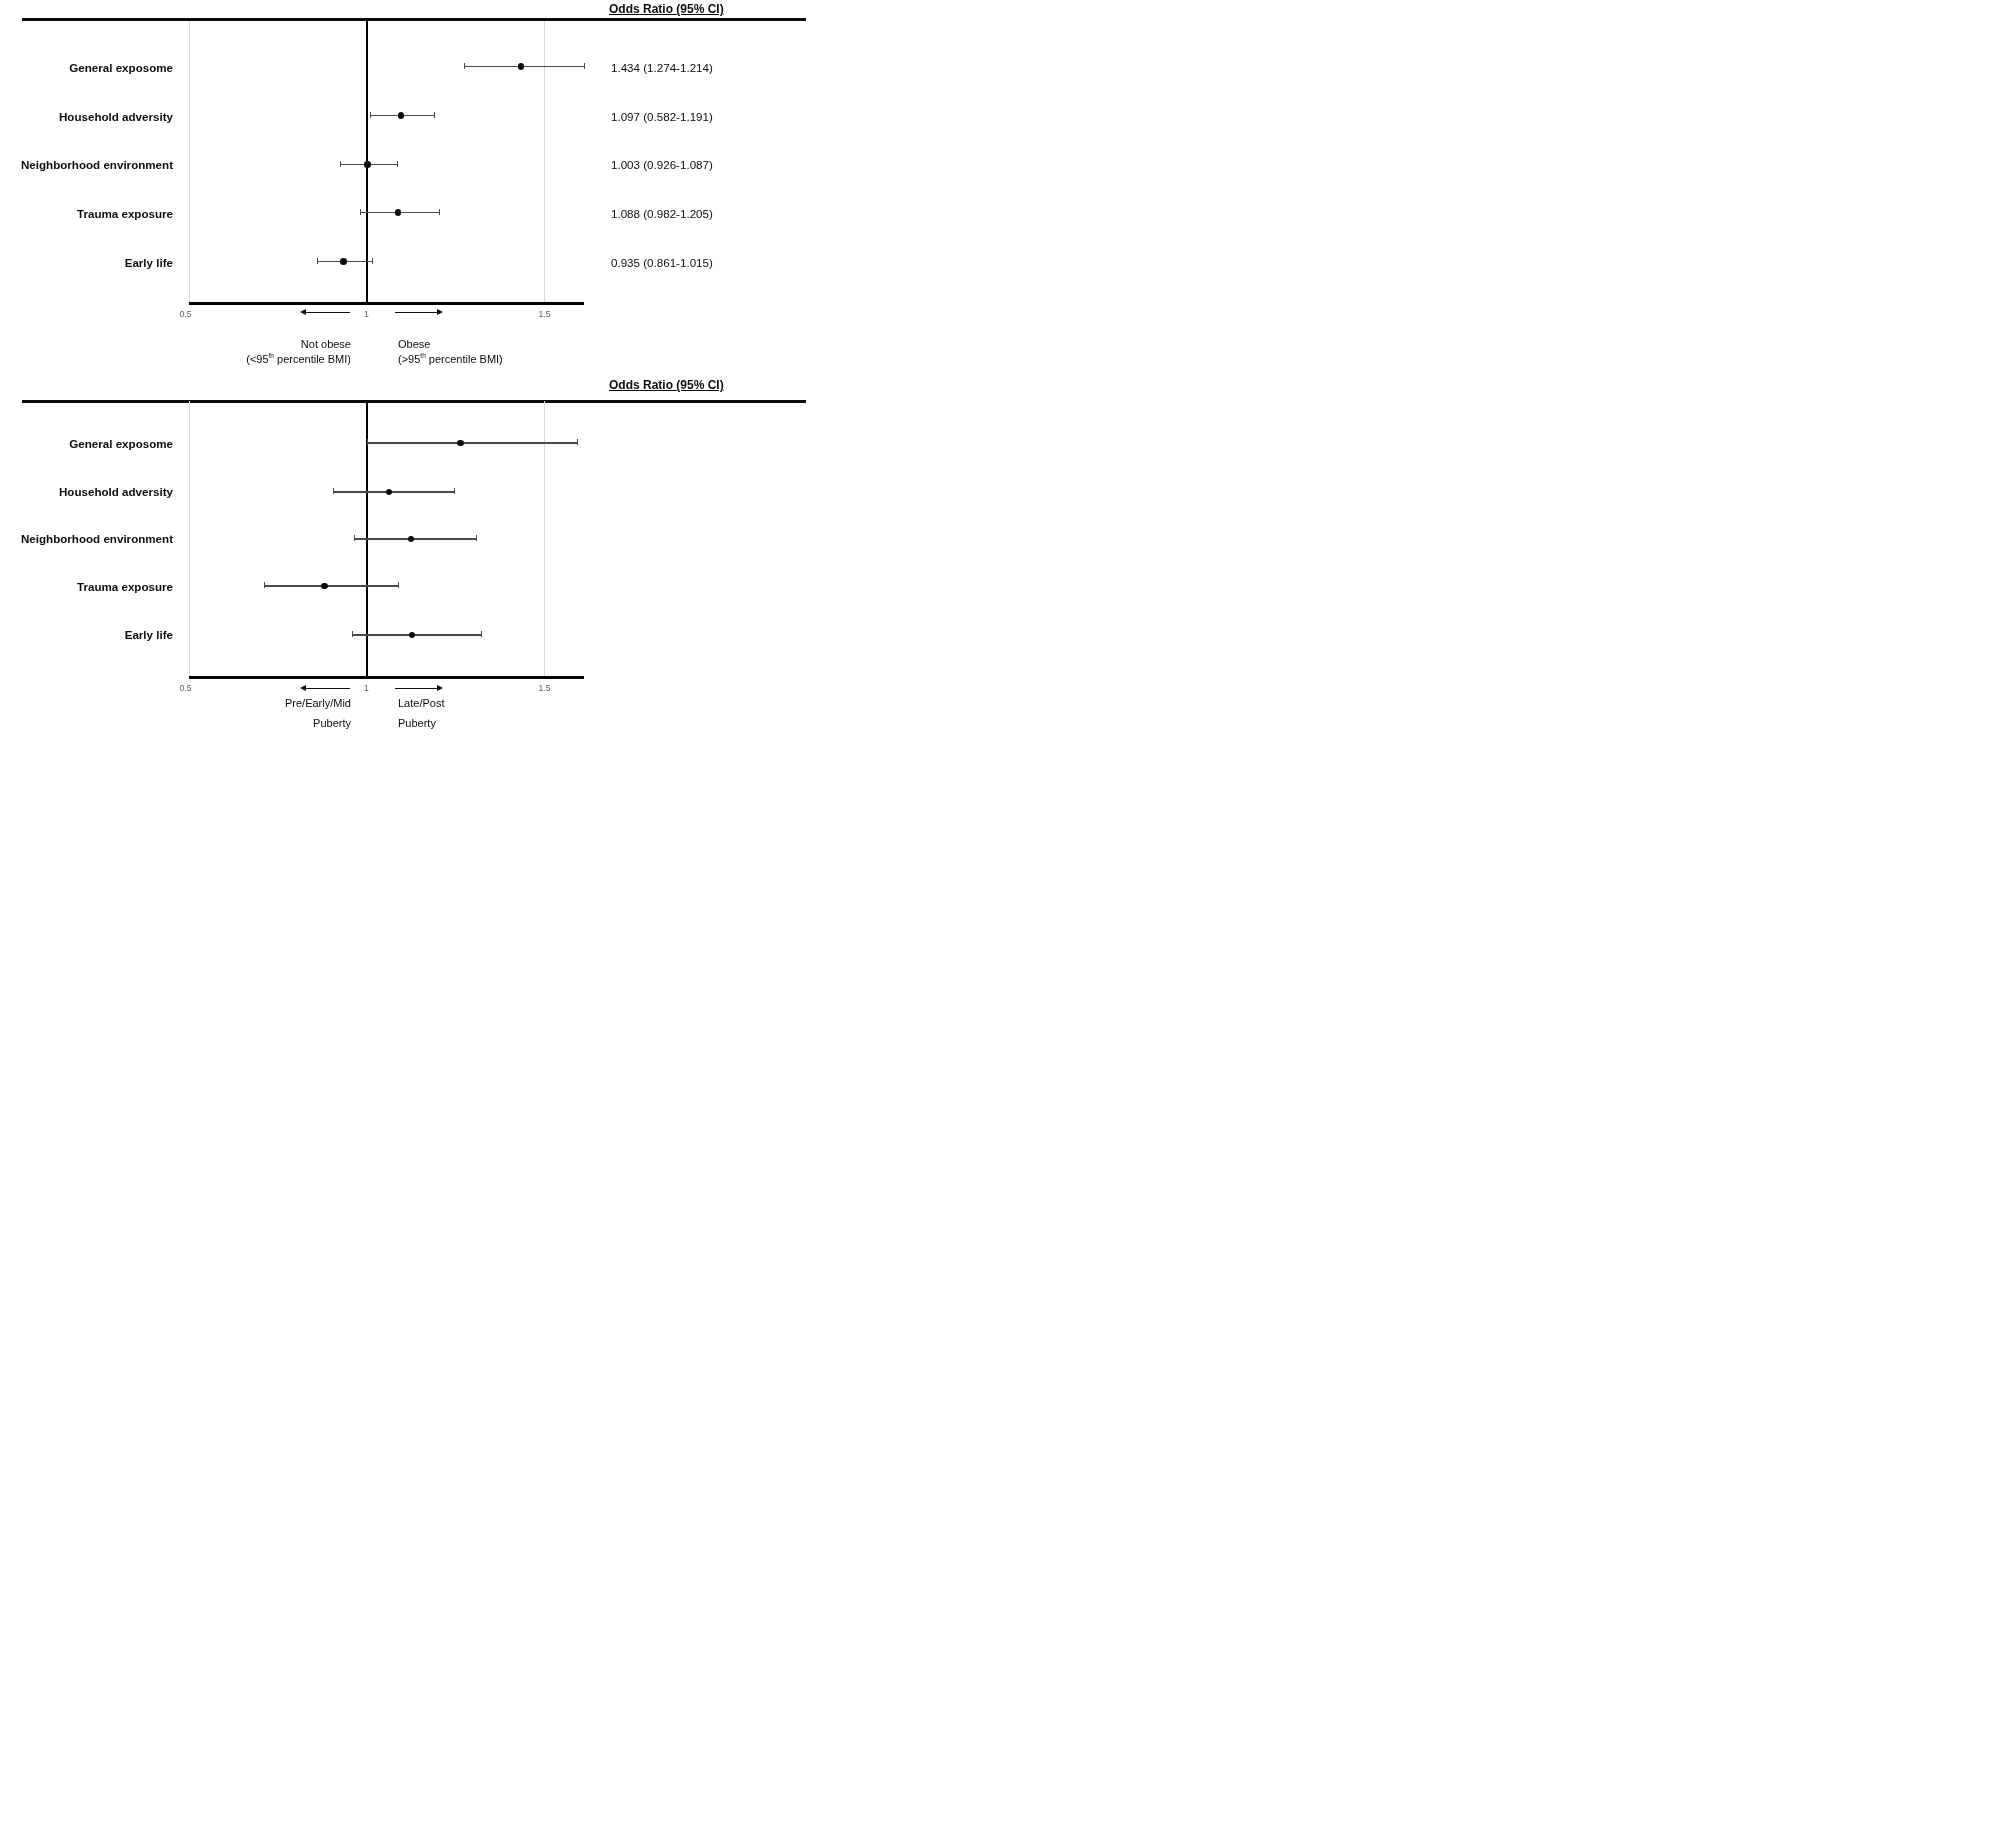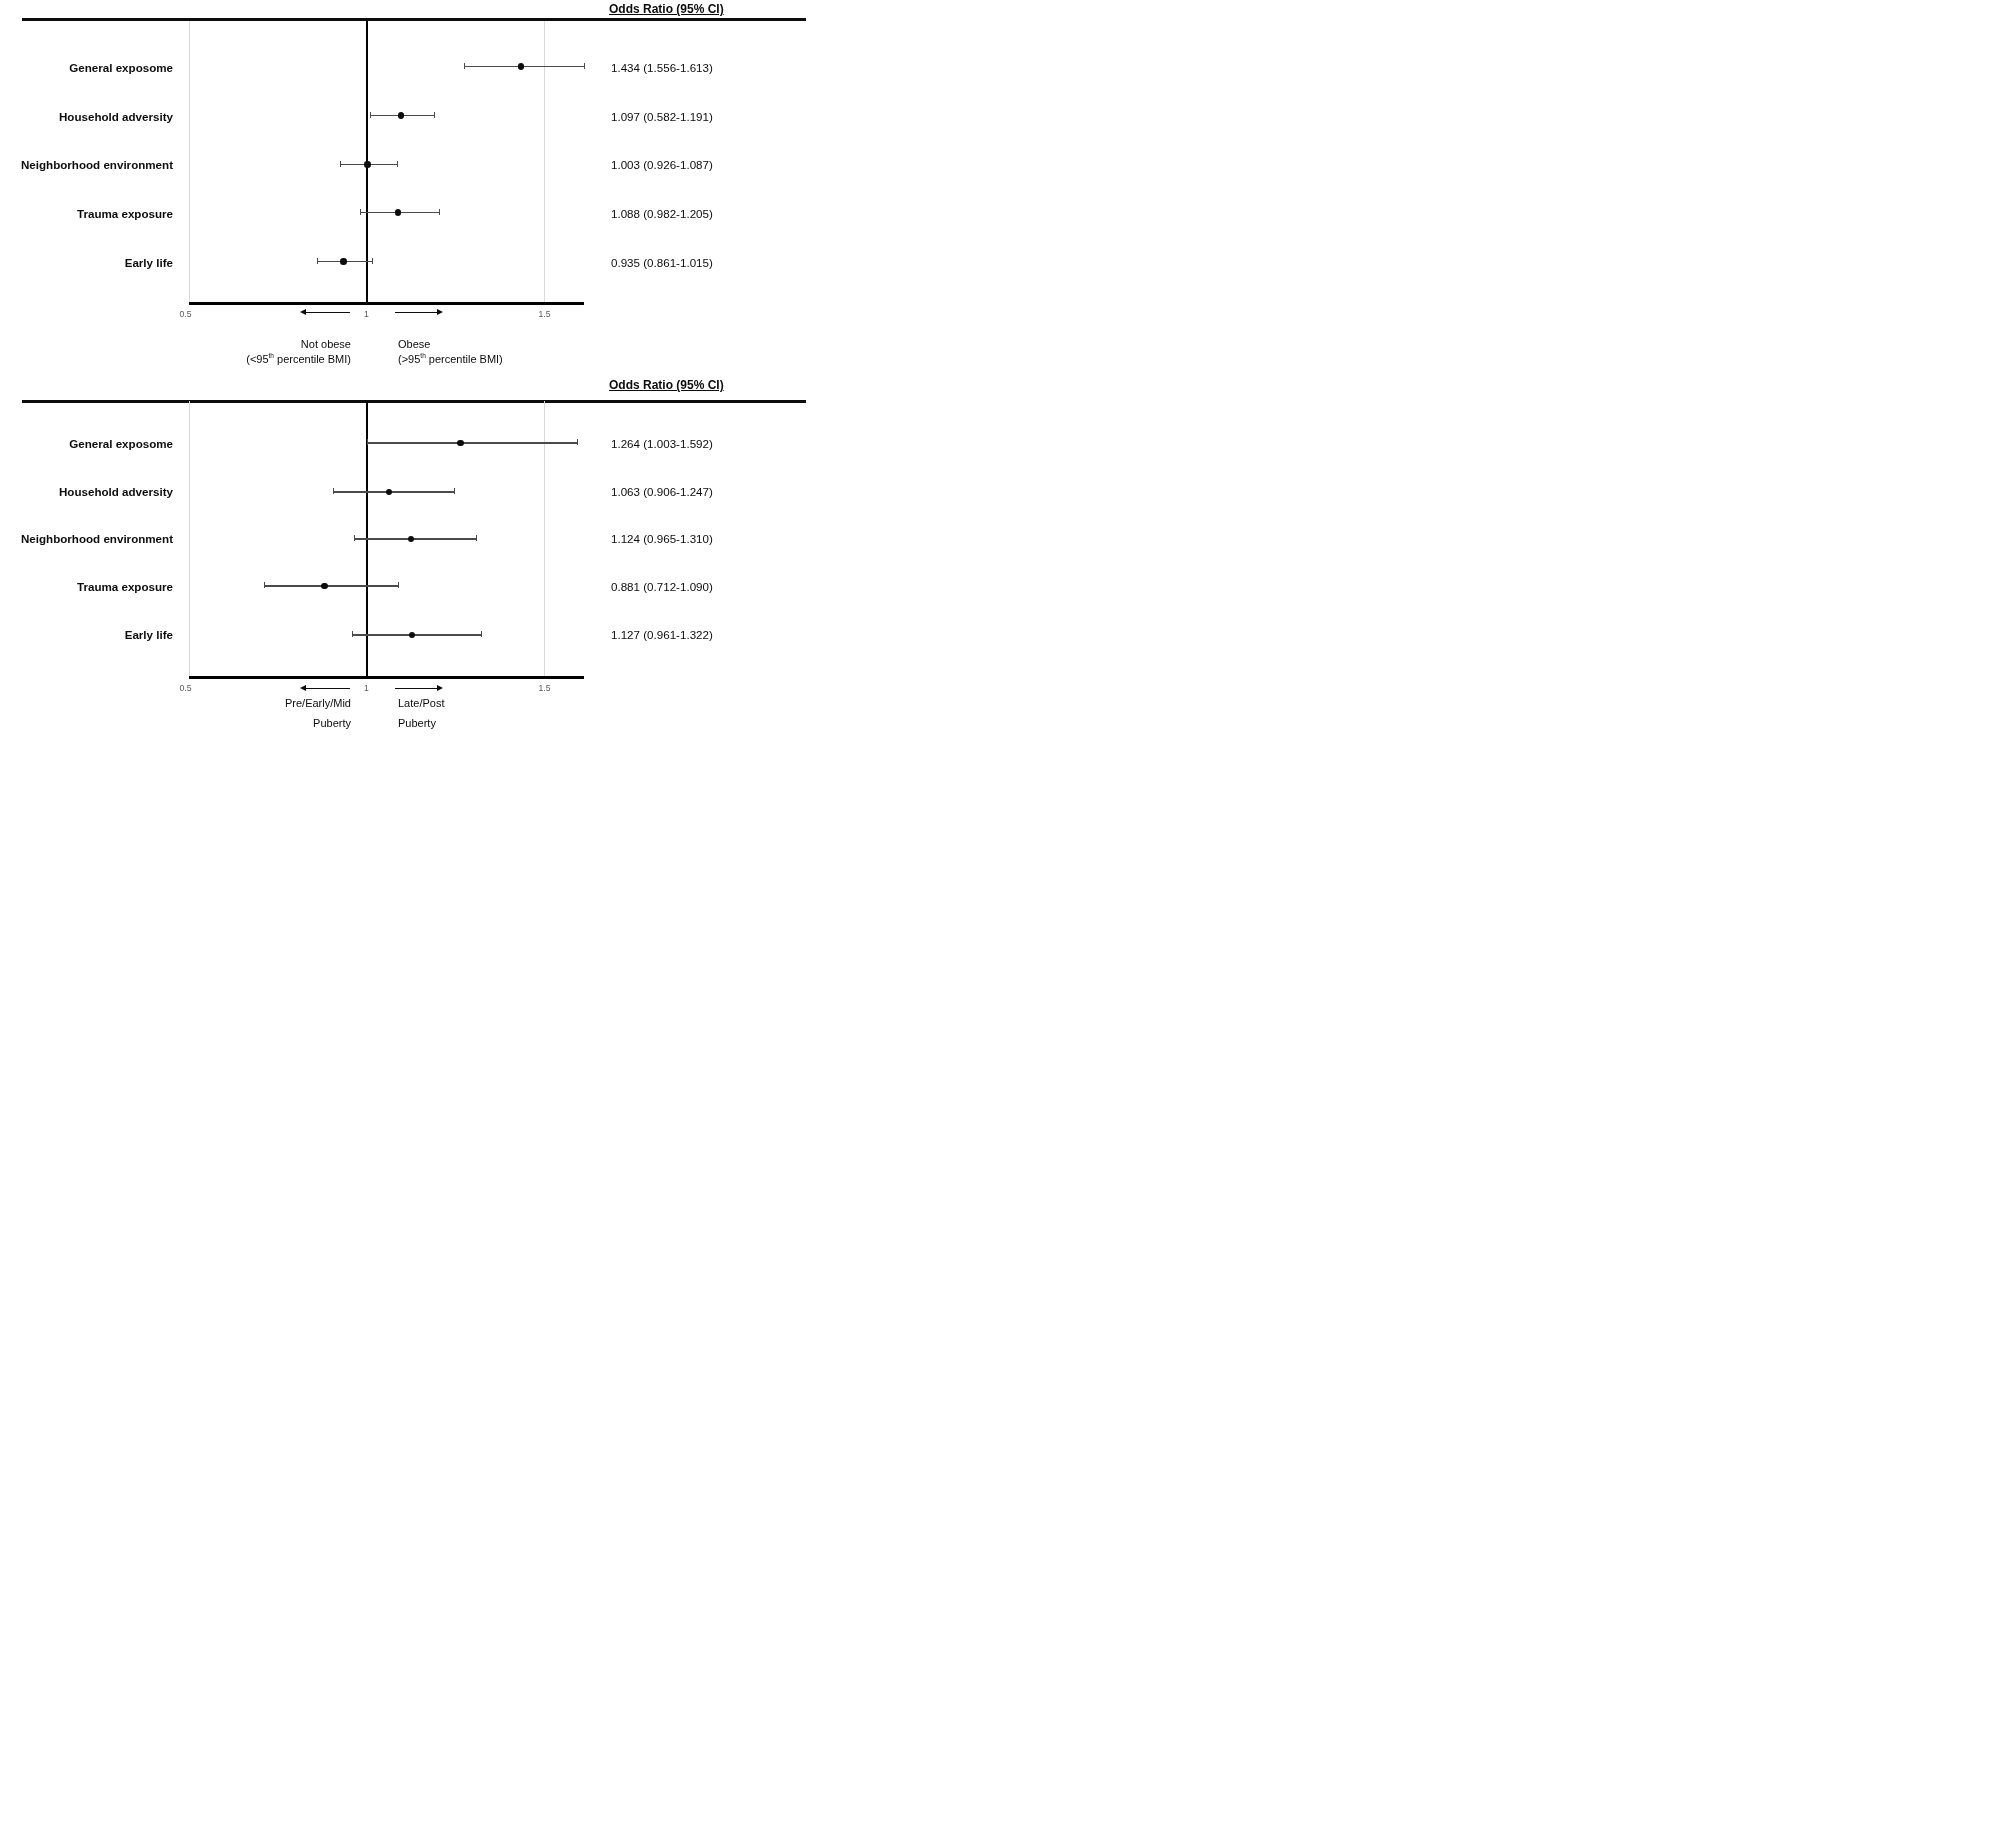--- a/index.html
+++ b/index.html
@@ -197,21 +197,21 @@
             <div class="ci" style="left: 32.8182%; width: 14%;">
               <span class="cap cap-l"></span>
               <span class="cap cap-r"></span>
             </div>
             <div class="dot" style="left: 39.5455%;"></div>
           </div>
         </div>
     </div>
 
     <div class="values values1" id="values-0">
-        <div class="rvalue" style="top: 39px;">1.434 (1.556-1.613)</div>
+        <div class="rvalue" style="top: 39px;">1.434 (1.274-1.214)</div>
         <div class="rvalue" style="top: 88px;">1.097 (0.582-1.191)</div>
         <div class="rvalue" style="top: 136px;">1.003 (0.926-1.087)</div>
         <div class="rvalue" style="top: 185px;">1.088 (0.982-1.205)</div>
         <div class="rvalue" style="top: 234px;">0.935 (0.861-1.015)</div>
       </div>
 
     <div class="ticks1">
       <span class="tick t05">0.5</span>
       <span class="tick t1">1</span>
       <span class="tick t15">1.5</span>
@@ -285,27 +285,20 @@
           <div class="frow" style="top: 234px;">
             <div class="ci" style="left: 41.9091%; width: 32.8182%;">
               <span class="cap cap-l"></span>
               <span class="cap cap-r"></span>
             </div>
             <div class="dot" style="left: 57%;"></div>
           </div>
         </div>
     </div>
 
-    <div class="values values2" id="values-1">
-        <div class="rvalue" style="top: 35px;">1.264 (1.003-1.592)</div>
-        <div class="rvalue" style="top: 83px;">1.063 (0.906-1.247)</div>
-        <div class="rvalue" style="top: 130px;">1.124 (0.965-1.310)</div>
-        <div class="rvalue" style="top: 178px;">0.881 (0.712-1.090)</div>
-        <div class="rvalue" style="top: 226px;">1.127 (0.961-1.322)</div>
-      </div>
 
     <div class="ticks2">
       <span class="tick t05">0.5</span>
       <span class="tick t1">1</span>
       <span class="tick t15">1.5</span>
     </div>
 
     <div class="arrow arrow-left al2">
       <span class="head hl"></span>
       <span class="shaft"></span>

